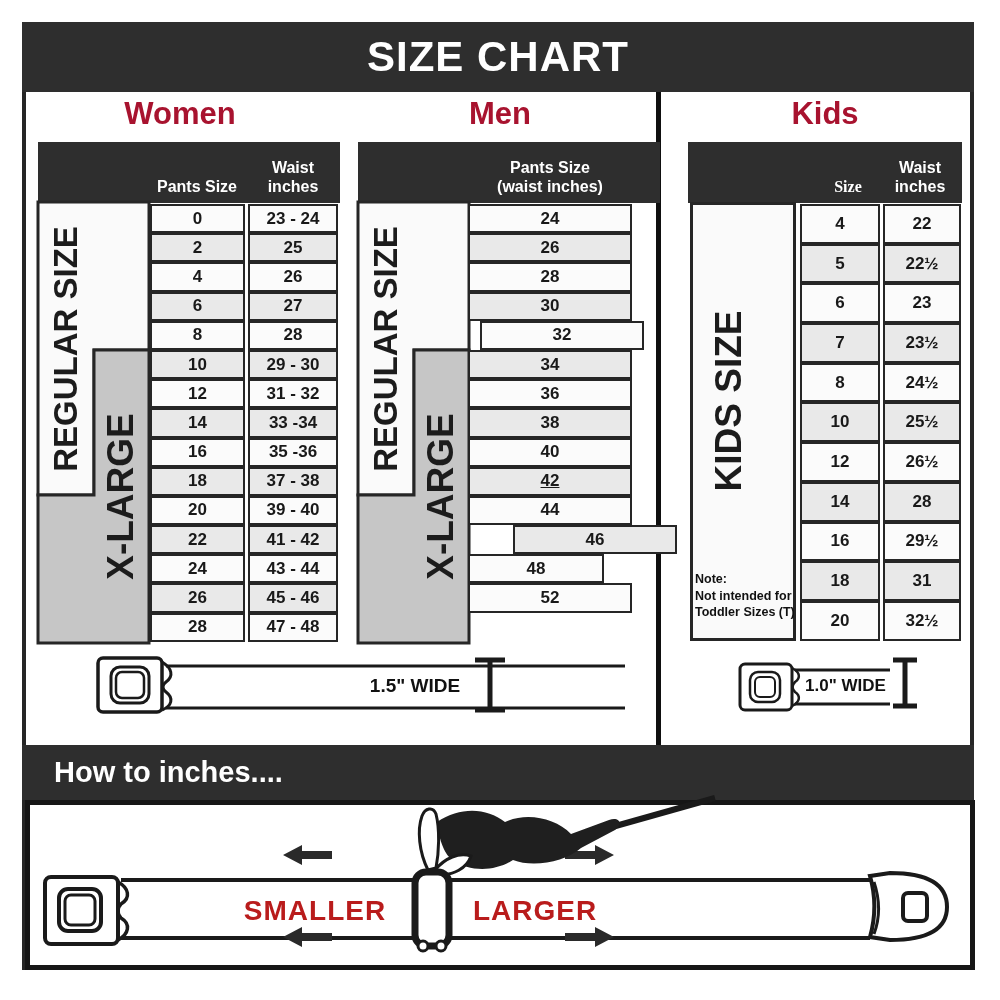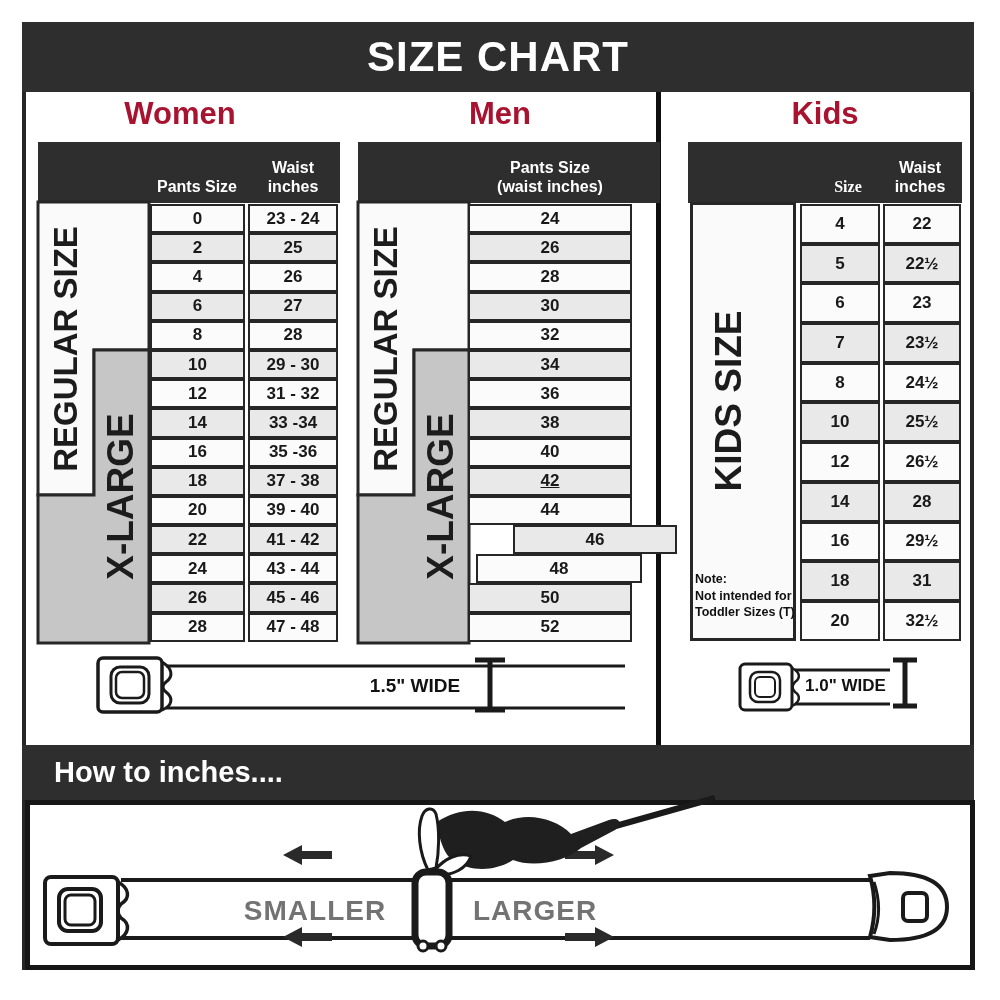--- a/index.html
+++ b/index.html
@@ -24,21 +24,21 @@
        font-weight:bold;color:#1c1c1c;white-space:nowrap;}
   .kids-box{position:absolute;left:690px;top:202px;width:106px;height:439px;box-sizing:border-box;
             border:3px solid var(--border);background:#fafafa;}
   .note{position:absolute;left:695px;top:571px;width:104px;font-size:12.5px;font-weight:bold;
         color:#111;line-height:16.5px;white-space:nowrap;}
   .belt-label{position:absolute;font-weight:bold;font-size:19px;color:#111;text-align:center;}
   .band{position:absolute;left:22px;top:745px;width:952px;height:55px;background:var(--dark);}
   .band div{position:absolute;left:32px;top:0;line-height:55px;color:#fff;font-weight:bold;font-size:29px;}
   .adjust-box{position:absolute;left:25px;top:800px;width:950px;height:170px;box-sizing:border-box;
               border:5px solid #161616;background:#fff;}
-  .adjust-text{position:absolute;font-weight:bold;font-size:28px;color:#737373;text-align:center;letter-spacing:1px;}
+  .adjust-text{position:absolute;font-weight:bold;font-size:28px;color:#b91c1c;text-align:center;letter-spacing:1px;}
   svg{position:absolute;overflow:visible;}
   svg .ln{stroke:#1a1a1a;fill:none;}
   svg .fillw{fill:#fff;stroke:#1a1a1a;}
   polygon.reg{fill:#fafafa;stroke:var(--border);stroke-width:3;}
   polygon.xl{fill:var(--gray_region);stroke:var(--border);stroke-width:3;}
 </style>
 </head>
 <body>
 
 <div class="canvas">
@@ -150,21 +150,21 @@
       </div>
       <div class="trow" style="height: 29.2px;">
         <div class="tcell alt" style="width: 164px;">26</div>
       </div>
       <div class="trow" style="height: 29.2px;">
         <div class="tcell" style="width: 164px;">28</div>
       </div>
       <div class="trow" style="height: 29.2px;">
         <div class="tcell alt" style="width: 164px;">30</div>
       </div>
-      <div class="trow" style="height: 29.2px;">
+      <div class="trow" style="height: 29.2px; margin-left: 12px;">
         <div class="tcell" style="width: 164px;">32</div>
       </div>
       <div class="trow" style="height: 29.2px;">
         <div class="tcell alt" style="width: 164px;">34</div>
       </div>
       <div class="trow" style="height: 29.2px;">
         <div class="tcell" style="width: 164px;">36</div>
       </div>
       <div class="trow" style="height: 29.2px;">
         <div class="tcell alt" style="width: 164px;">38</div>
@@ -175,24 +175,21 @@
       <div class="trow" style="height: 29.2px;">
         <div class="tcell alt" style="width: 164px; text-decoration: underline;">42</div>
       </div>
       <div class="trow" style="height: 29.2px;">
         <div class="tcell" style="width: 164px;">44</div>
       </div>
       <div class="trow" style="height: 29.2px;">
         <div class="tcell alt" style="width: 164px; margin-left: 45px;">46</div>
       </div>
       <div class="trow" style="height: 29.2px;">
-        <div class="tcell" style="width: 166px; margin-left: 8px;">48</div>
-      </div>
-      <div class="trow" style="height: 29.2px;">
-        <div class="tcell alt" style="width: 164px;">50</div>
+        <div class="tcell" style="width: 136px;">48</div>
       </div>
       <div class="trow" style="height: 29.2px;">
         <div class="tcell" style="width: 164px;">52</div>
       </div>
     </div>
 
   <div class="thead-block" style="left:688px;top:142px;width:274px;">
     <span style="left:118px;bottom:7px;width:84px;font-family:Liberation Serif, serif;">Size</span>
     <div class="two-line" style="left:192px;bottom:7px;width:80px;">
       <span style="position:static;">Waist</span><br>

